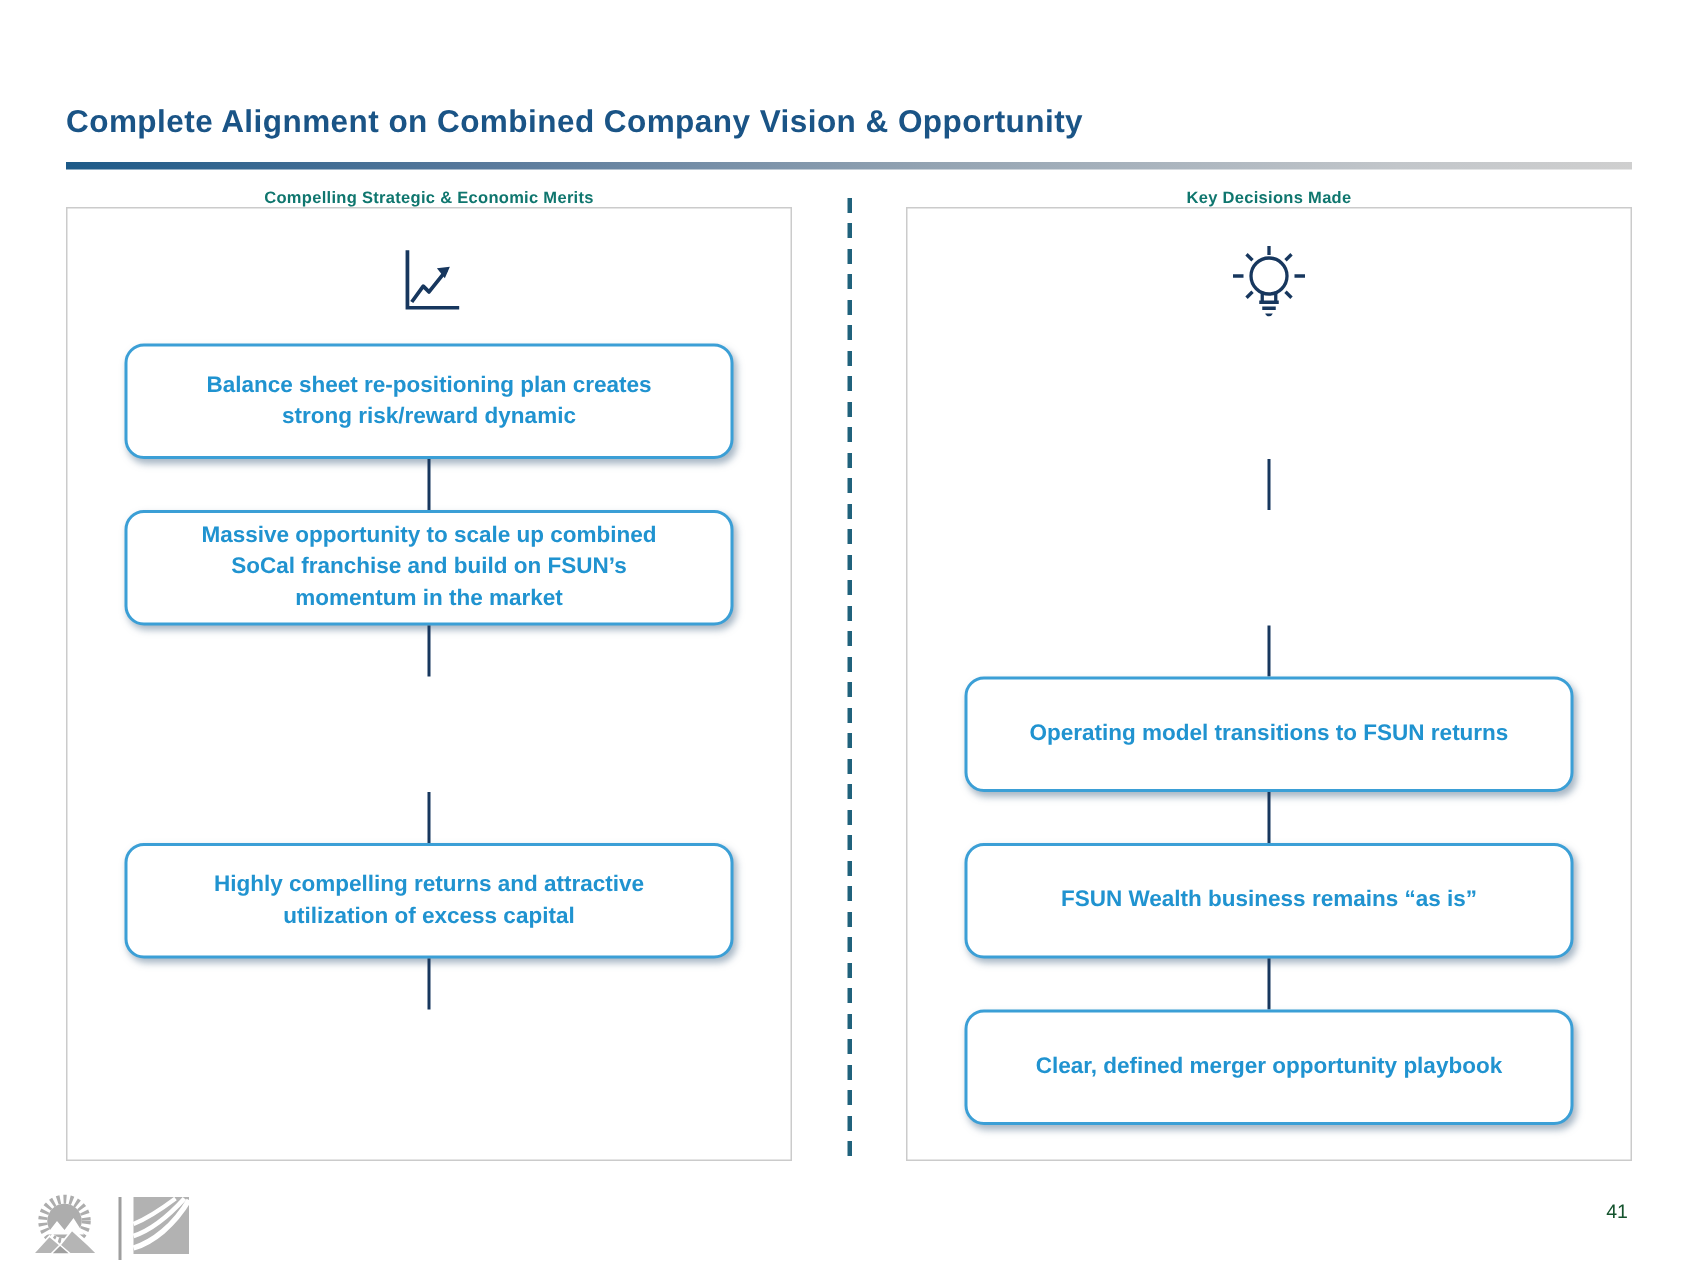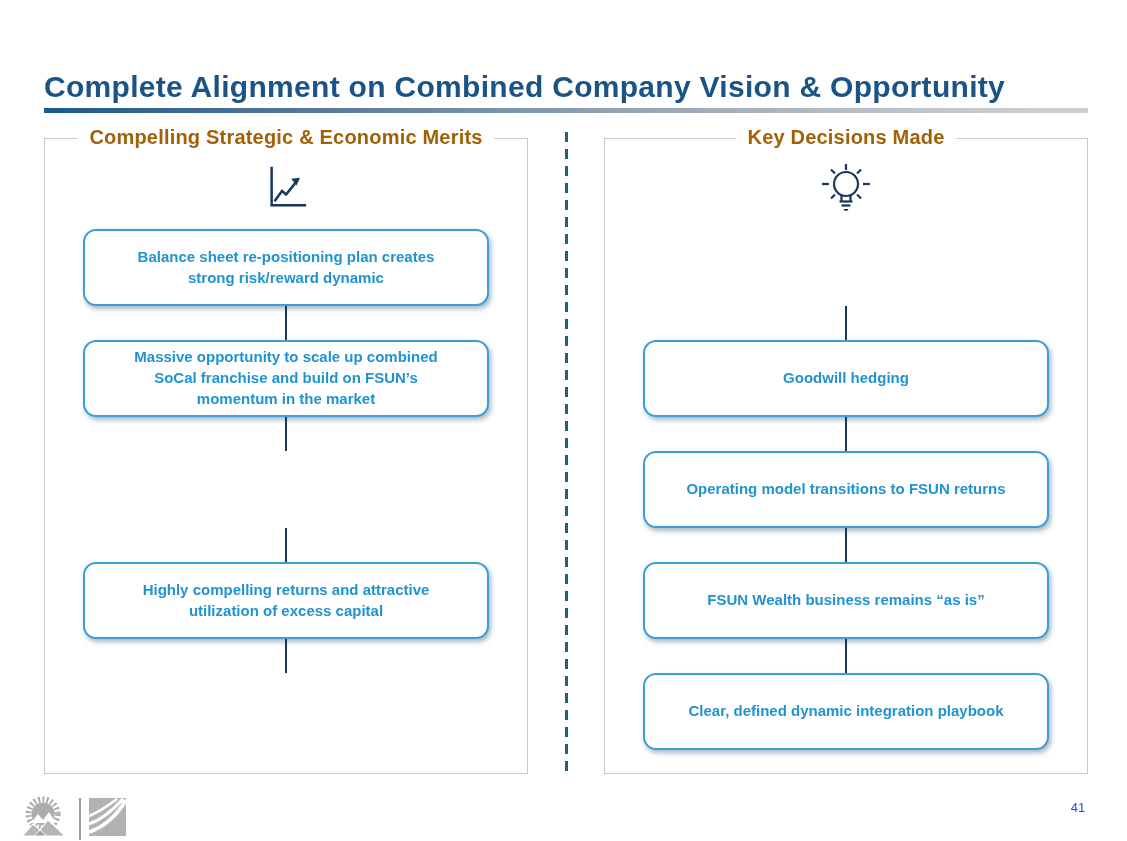--- a/index.html
+++ b/index.html
@@ -2,36 +2,36 @@
 <html><head>
 <meta charset="utf-8">
 <style>
   html,body{margin:0;padding:0;background:#fff;}
   .slide{
     position:relative;width:1127px;height:841px;background:#ffffff;overflow:hidden;
     font-family:"Liberation Sans", sans-serif;
   }
   .slide-title{
     position:absolute;left:44px;top:70px;
-    font-size:30px;font-weight:bold;color:#1A5486;letter-spacing:.3px;white-space:nowrap;
+    font-size:21px;font-weight:bold;color:#1A5486;letter-spacing:.3px;white-space:nowrap;
   }
   .title-rule{
     position:absolute;left:44px;top:108px;width:1044px;height:5px;
     background:linear-gradient(90deg,#1D5A88 0%,#55779A 25%,#93A3B2 55%,#C2C6CA 85%,#CFCFCF 100%);
   }
   .panel{
     position:absolute;top:138px;width:482px;height:634px;
     border:1px solid #CBCBCB;background:#fff;
   }
   .panel.left{left:44px;}
   .panel.right{left:604px;}
   .panel-header{
     position:absolute;top:-13px;left:50%;transform:translateX(-50%);
     background:#fff;padding:0 12px;white-space:nowrap;
-    font-size:20px;font-weight:bold;color:#a16207;letter-spacing:.2px;
+    font-size:11px;font-weight:bold;color:#0f766e;letter-spacing:.2px;
   }
   .panel-icon{
     position:absolute;top:24px;left:50%;transform:translateX(-50%);
   }
   .divider{
     position:absolute;left:565px;top:132px;width:3px;height:642px;
     background:repeating-linear-gradient(to bottom,#20627C 0 10px,transparent 10px 17px);
   }
   .fbox{
     position:absolute;left:38px;width:406px;height:77px;box-sizing:border-box;
@@ -47,21 +47,21 @@
     position:absolute;left:50%;width:2px;margin-left:-1px;height:34px;background:#17375E;
   }
   .connector.c0{top:167px;} .connector.c1{top:278px;}
   .connector.c2{top:389px;} .connector.c3{top:500px;}
   .footer-logos{
     position:absolute;left:14px;top:795px;display:flex;align-items:center;gap:7px;
   }
   .logo-sep{width:2px;height:42px;background:#9E9E9E;}
   .page-number{
     position:absolute;left:1058px;top:800px;width:40px;text-align:center;
-    color:#1d4ed8;font-size:13px;
+    color:#14532d;font-size:13px;
   }
 </style>
 </head>
 <body>
 
 <div class="slide">
 
   <div class="slide-title">Complete Alignment on Combined Company Vision &amp; Opportunity</div>
   <div class="title-rule"></div>
 
@@ -105,27 +105,26 @@
         <path d="M11 6.5 L15 10.5" stroke="#17375E" stroke-width="2.2"></path>
         <path d="M41 6.5 L37 10.5" stroke="#17375E" stroke-width="2.2"></path>
         <path d="M2 21 H9" stroke="#17375E" stroke-width="2.2"></path>
         <path d="M43 21 H50" stroke="#17375E" stroke-width="2.2"></path>
         <path d="M11 35.5 L15 31.5" stroke="#17375E" stroke-width="2.2"></path>
         <path d="M41 35.5 L37 31.5" stroke="#17375E" stroke-width="2.2"></path>
       </svg>
     </span>
 
     <div class="connector c0"></div>
-    <div class="fbox b1">Goodwill hedging</div>
     <div class="connector c1"></div>
     <div class="fbox b2">Operating model transitions to FSUN returns</div>
     <div class="connector c2"></div>
     <div class="fbox b3">FSUN Wealth business remains “as is”</div>
     <div class="connector c3"></div>
-    <div class="fbox b4">Clear, defined dynamic integration playbook</div>
+    <div class="fbox b4">Clear, defined merger opportunity playbook</div>
   </div>
 
   <div class="footer-logos">
     <span>
       <svg width="58" height="43" viewBox="0 0 58 43">
         <circle cx="29" cy="19" r="14.5" fill="none" stroke="#ADADAD" stroke-width="6" stroke-dasharray="2 2.2"></circle>
         <circle cx="29" cy="19" r="11.5" fill="#ADADAD"></circle>
         <path d="M17 28 L24 19 L29 25 L35 17 L42 28 Z" fill="#ffffff"></path>
         <path d="M8 41 L19 29 L26 35 L34 25 L45 35 L51 41 Z" fill="#B5B5B5" stroke="#ffffff" stroke-width="1.2"></path>
         <path d="M20 41 L26 35 L33 41 Z" fill="#A0A0A0" stroke="#ffffff" stroke-width="1"></path>

